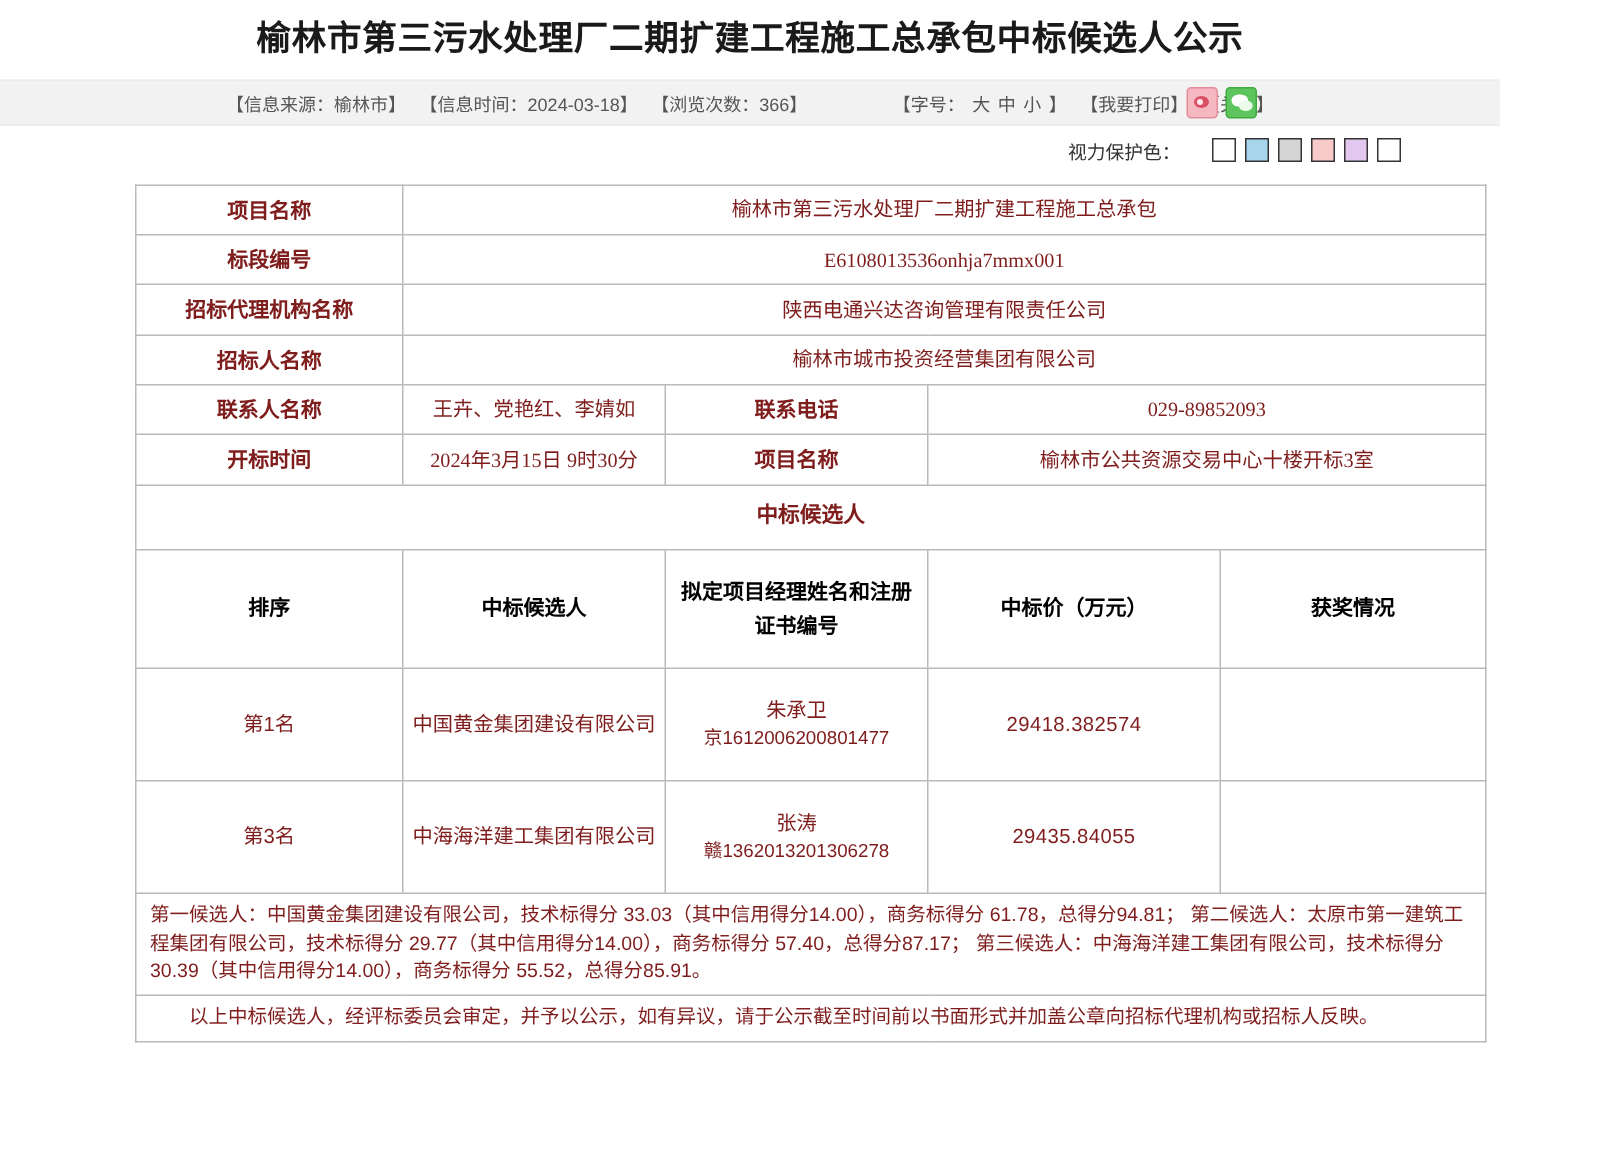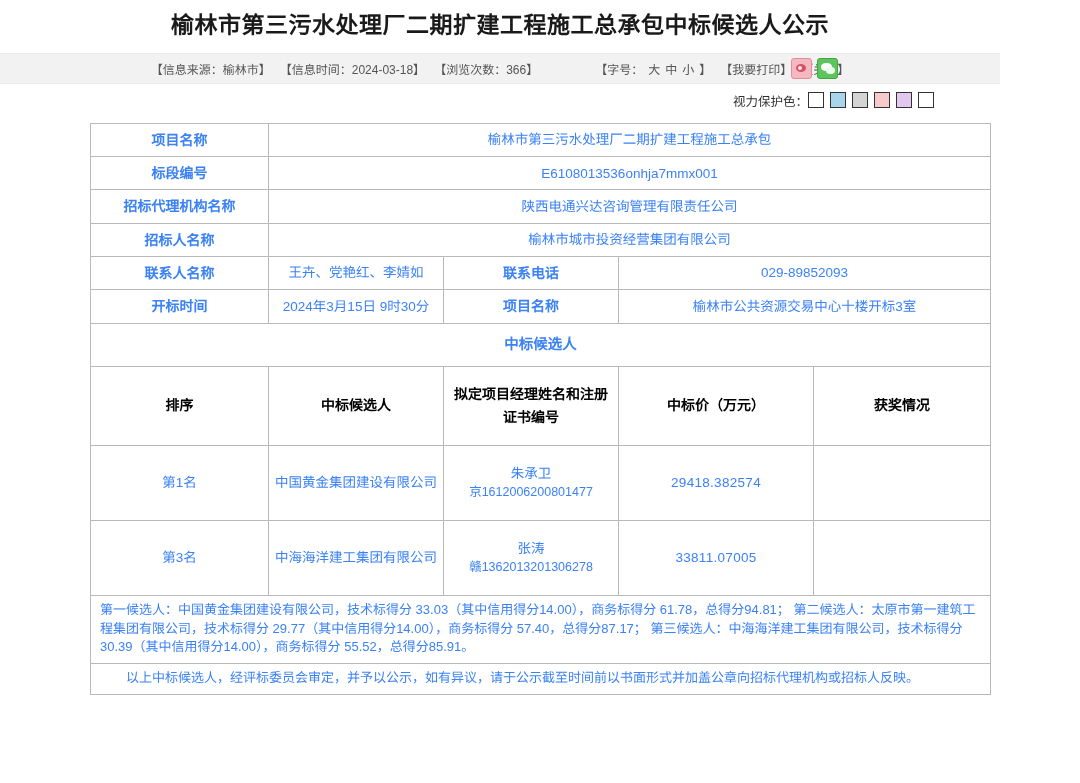--- a/index.html
+++ b/index.html
@@ -133,21 +133,21 @@
   
   .eye-row {
     display: flex;
     align-items: center;
     justify-content: flex-end;
     padding: 7px 66px 0 0;
     font-size: 12.5px;
     color: #333333;
   }
   .eye-label {
-    margin-right: 0;
+    margin-right: 21px;
   }
   .swatches {
     display: flex;
     gap: 6px;
   }
   .swatch {
     width: 14px;
     height: 14px;
     border: 1px solid #333333;
     display: inline-block;
@@ -163,29 +163,30 @@
     border-collapse: collapse;
     table-layout: fixed;
     font-size: 13.5px;
   }
   table.main td {
     border: 1px solid #b9b9b9;
     padding: 6px 6px;
     vertical-align: middle;
     text-align: center;
     line-height: 1.45;
-    color: #3b82f6;
+    color: #7f1d1d;
   }
   td.lbl {
     font-weight: bold;
     font-size: 14px;
     width: 178px;
   }
   td.val {
     font-weight: normal;
+    font-family: Liberation Serif, serif;
   }
   .r-h { height: 30px; }
   .sec-title {
     font-weight: bold;
     font-size: 14.5px;
     height: 30px;
   }
   th.colhead {
     border: 1px solid #b9b9b9;
     font-weight: bold;
@@ -328,21 +329,21 @@
           <td class="price">29418.382574</td>
           <td></td>
         </tr>
         <tr class="cand-row">
           <td>第3名</td>
           <td>中海海洋建工集团有限公司</td>
           <td class="two-line">
             <div>张涛</div>
             <div class="cert">赣1362013201306278</div>
           </td>
-          <td class="price">33811.07005</td>
+          <td class="price">29435.84055</td>
           <td></td>
         </tr>
 
 
         <tr>
           <td class="note-cell" colspan="5">第一候选人：中国黄金集团建设有限公司，技术标得分 33.03（其中信用得分14.00），商务标得分 61.78，总得分94.81； 第二候选人：太原市第一建筑工程集团有限公司，技术标得分 29.77（其中信用得分14.00），商务标得分 57.40，总得分87.17； 第三候选人：中海海洋建工集团有限公司，技术标得分 30.39（其中信用得分14.00），商务标得分 55.52，总得分85.91。</td>
         </tr>
         <tr>
           <td class="note-cell indent" colspan="5">以上中标候选人，经评标委员会审定，并予以公示，如有异议，请于公示截至时间前以书面形式并加盖公章向招标代理机构或招标人反映。</td>
         </tr>

